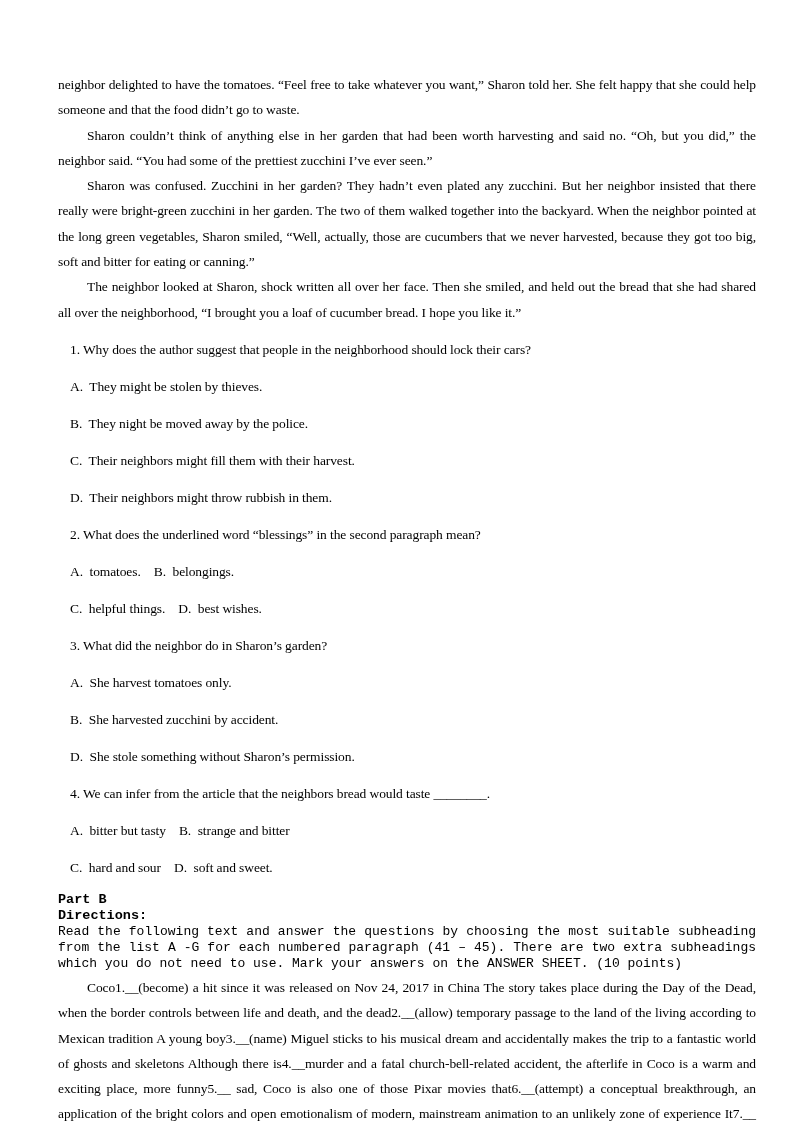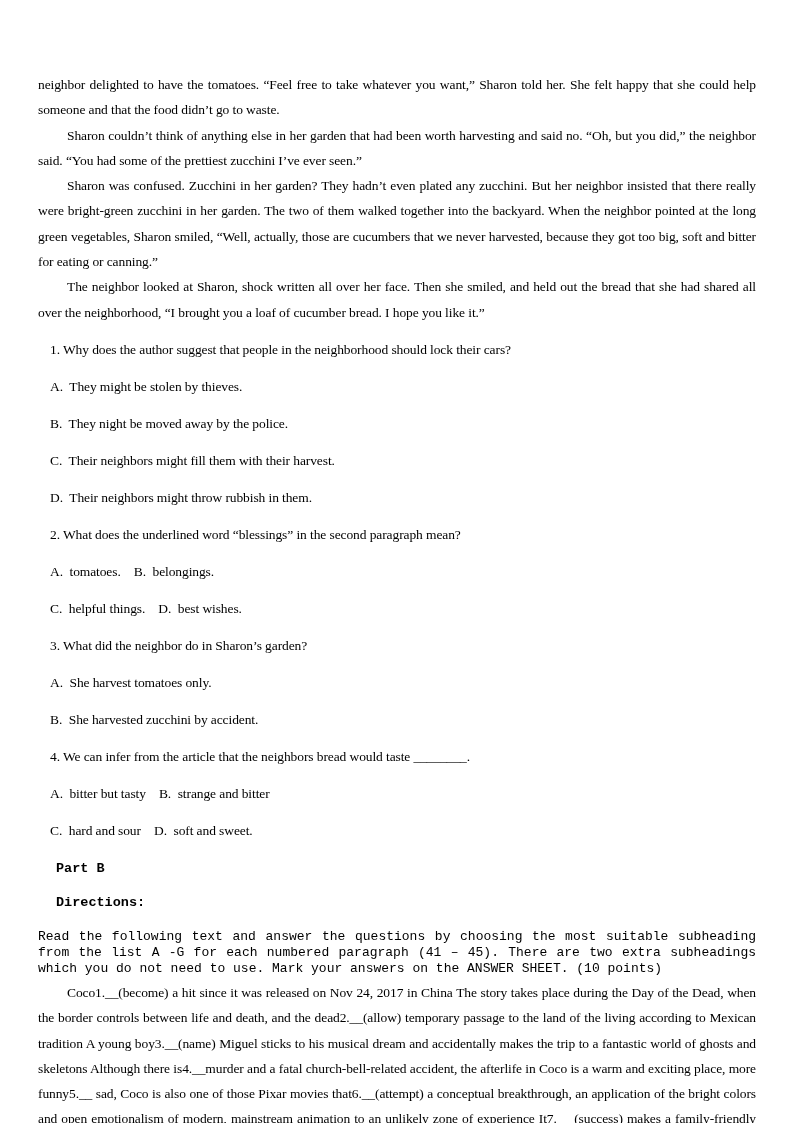--- a/index.html
+++ b/index.html
@@ -9,21 +9,21 @@
   }
   body {
     width: 794px;
     height: 1123px;
     overflow: hidden;
     color: #000;
   }
   .page {
     width: 794px;
     height: 1123px;
-    padding: 72px 38px 0 38px;
+    padding: 72px 38px 0 58px;
     box-sizing: border-box;
     background: #fff;
   }
   .serif {
     font-family: "Liberation Serif", serif;
     font-size: 13.5px;
     line-height: 25.3px;
     letter-spacing: -0.1px;
     text-align: justify;
     margin: 0;
@@ -37,21 +37,21 @@
     letter-spacing: -0.1px;
     margin: 12px;
     white-space: pre-wrap;
   }
   .partb { margin-top: 5px; }
   .mono-bold {
     font-family: "Liberation Mono", "DejaVu Sans Mono", monospace;
     font-weight: bold;
     font-size: 13.5px;
     line-height: 16px;
-    margin: 18px;
+    margin: 0;
   }
   .mono-text {
     font-family: "Liberation Mono", "DejaVu Sans Mono", monospace;
     font-size: 13px;
     line-height: 16px;
     margin: 0;
     text-align: justify;
   }
   .cloze { margin-top: 3px; }
 </style>
@@ -72,20 +72,21 @@
     <p class="qline">A.  They might be stolen by thieves.</p>
     <p class="qline">B.  They night be moved away by the police.</p>
     <p class="qline">C.  Their neighbors might fill them with their harvest.</p>
     <p class="qline">D.  Their neighbors might throw rubbish in them.</p>
     <p class="qline">2. What does the underlined word “blessings” in the second paragraph mean?</p>
     <p class="qline">A.  tomatoes.    B.  belongings.</p>
     <p class="qline">C.  helpful things.    D.  best wishes.</p>
     <p class="qline">3. What did the neighbor do in Sharon’s garden?</p>
     <p class="qline">A.  She harvest tomatoes only.</p>
     <p class="qline">B.  She harvested zucchini by accident.</p>
+    <p class="qline">D.  She stole something without Sharon’s permission.</p>
     <p class="qline">4. We can infer from the article that the neighbors bread would taste ________.</p>
     <p class="qline">A.  bitter but tasty    B.  strange and bitter</p>
     <p class="qline">C.  hard and sour    D.  soft and sweet.</p>
   </section>
 
   <section class="partb">
     <p class="mono-bold">Part B</p>
     <p class="mono-bold">Directions:</p>
     <p class="mono-text">Read the following text and answer the questions by choosing the most suitable subheading from the list A -G for each numbered paragraph (41 – 45). There are two extra subheadings which you do not need to use. Mark your answers on the ANSWER SHEET. (10 points)</p>
   </section>

